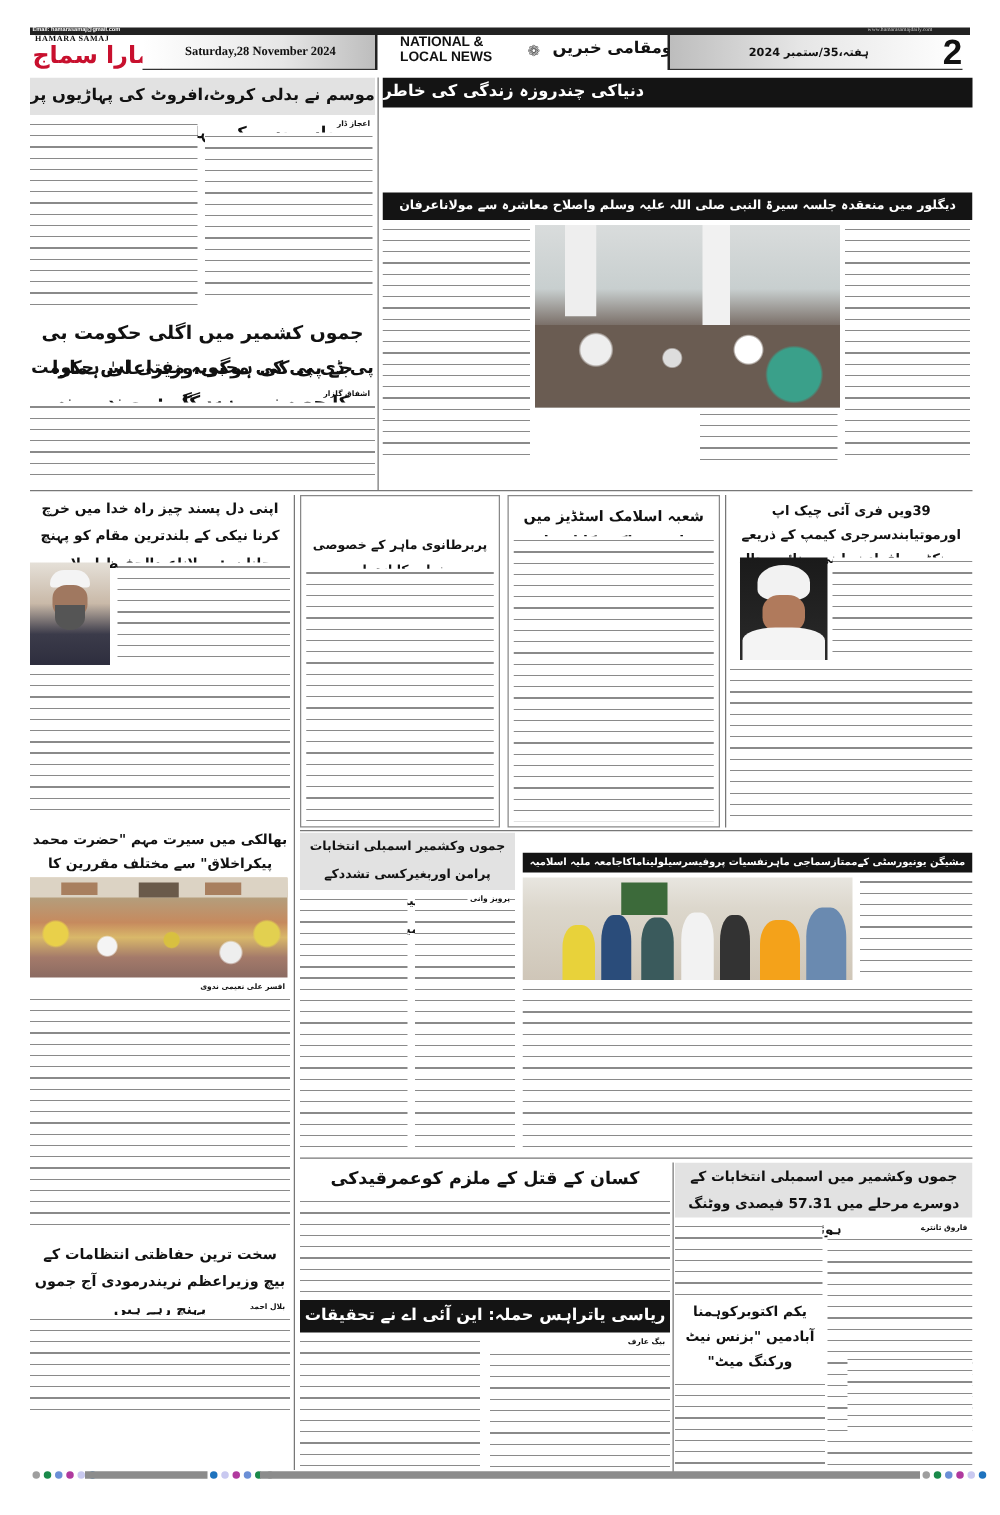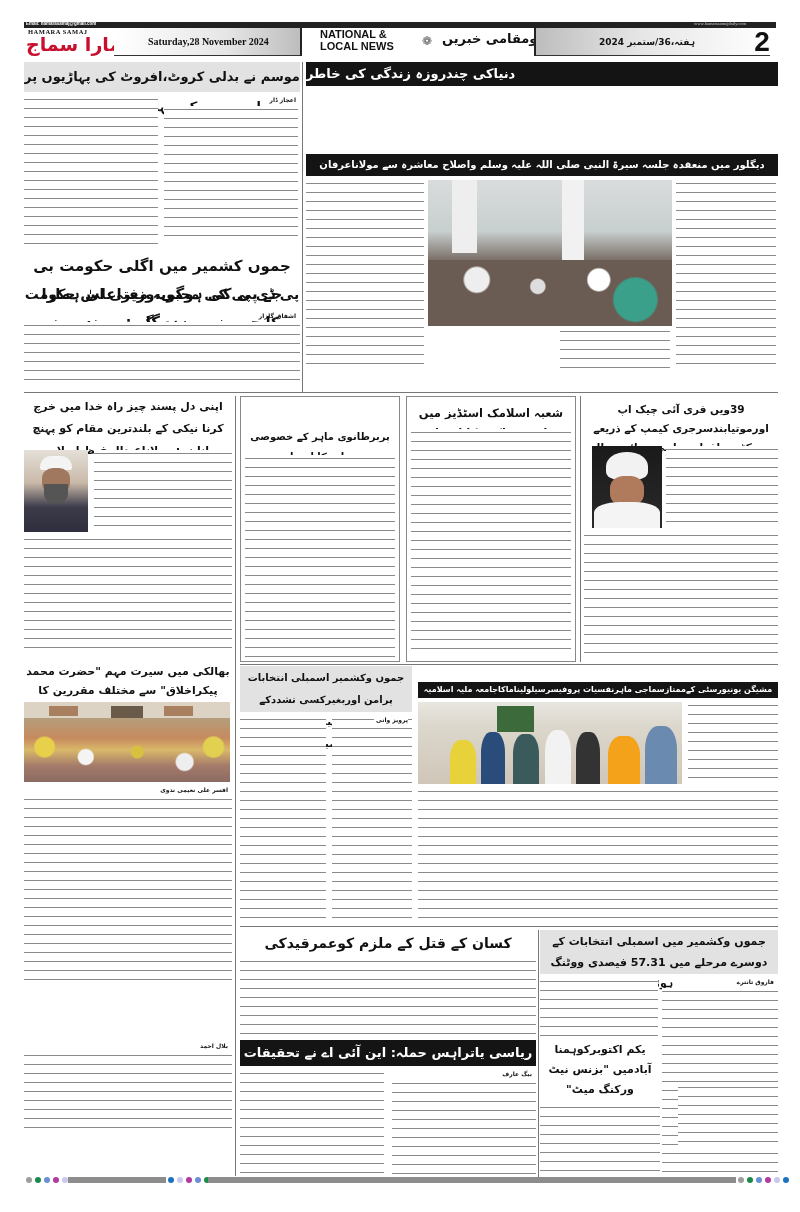--- a/index.html
+++ b/index.html
@@ -48,21 +48,21 @@
   <span class="date-en">Saturday,28 November 2024</span>
   <div class="sep" style="left:276px"></div>
   <div class="national">
     <div>NATIONAL &amp;</div>
     <div>LOCAL NEWS</div>
   </div>
   <span class="flower">❁</span>
   <span class="ur-sect">قومی ومقامی خبریں</span>
   <div class="sep" style="left:510px"></div>
   <div class="dategrad2"></div>
-  <span class="date-ur">ہفتہ،36/ستمبر 2024</span>
+  <span class="date-ur">ہفتہ،35/ستمبر 2024</span>
   <span class="pageno">2</span>
 </div>
 
 <div class="art" style="left:306px;top:62px;width:472px;height:310px">
   <div class="blackbar hl" style="position:absolute;left:0;top:0;width:528px;height:24px;font-size:13px;line-height:24px;text-align:left;padding-right:19px">دنیاکی چندروزہ زندگی کی خاطر</div>
   <div class="blackbar hl" style="position:absolute;left:0;top:92px;width:472px;height:22px;font-size:10px;line-height:22px">دیگلور میں منعقدہ جلسہ سیرۃ النبی صلی اللہ علیہ وسلم واصلاح معاشرہ سے مولاناعرفان قاسمی و دیگر مقررین کا خطاب</div>
   <div class="colfill" style="left:370px;top:118px;width:100px;height:186px"></div>
   <div class="colfill" style="left:254px;top:266px;width:110px;height:40px"></div>
   <div class="colfill" style="left:0;top:118px;width:118px;height:186px"></div>
   <div class="photo" style="left:122px;top:118px;width:244px;height:146px;background:linear-gradient(180deg,#d9dcdc 0%,#c8cfcf 35%,#7a6f68 55%,#5c5048 100%)">
@@ -155,20 +155,21 @@
     <div style="position:absolute;left:60%;top:30px;width:9%;height:52px;background:#333;border-radius:40% 40% 0 0"></div>
     <div style="position:absolute;left:72%;top:34px;width:12%;height:48px;background:#f4a21a;border-radius:40% 40% 0 0"></div>
     <div style="position:absolute;left:86%;top:24px;width:12%;height:58px;background:#6a8ab0;border-radius:40% 40% 0 0"></div>
   </div>
   <div class="colfill" style="left:270px;top:20px;width:90px;height:84px"></div>
   <div class="colfill" style="left:0;top:106px;width:360px;height:132px"></div>
 </div>
 <div class="hrule" style="left:240px;top:926px;width:538px"></div>
 
 <div class="art" style="left:24px;top:992px;width:208px;height:140px">
+  <div class="hl" style="position:absolute;left:0;top:0;width:208px;font-size:11.5px;line-height:22px">سخت ترین حفاظتی انتظامات کے بیچ وزیراعظم نریندرمودی آج جموں پہنچ رہے ہیں</div>
   <div class="byline" style="position:absolute;right:4px;top:50px">بلال احمد</div>
   <div class="colfill" style="left:0;top:60px;width:208px;height:78px"></div>
 </div>
 
 <div class="art" style="left:240px;top:930px;width:296px;height:106px">
   <div class="hl" style="position:absolute;left:0;top:0;width:296px;font-size:14px;line-height:26px">کسان کے قتل کے ملزم کوعمرقیدکی سزاسنائی</div>
   <div class="colfill" style="left:0;top:28px;width:296px;height:76px"></div>
 </div>
 
 <div class="art" style="left:540px;top:930px;width:238px;height:250px">

